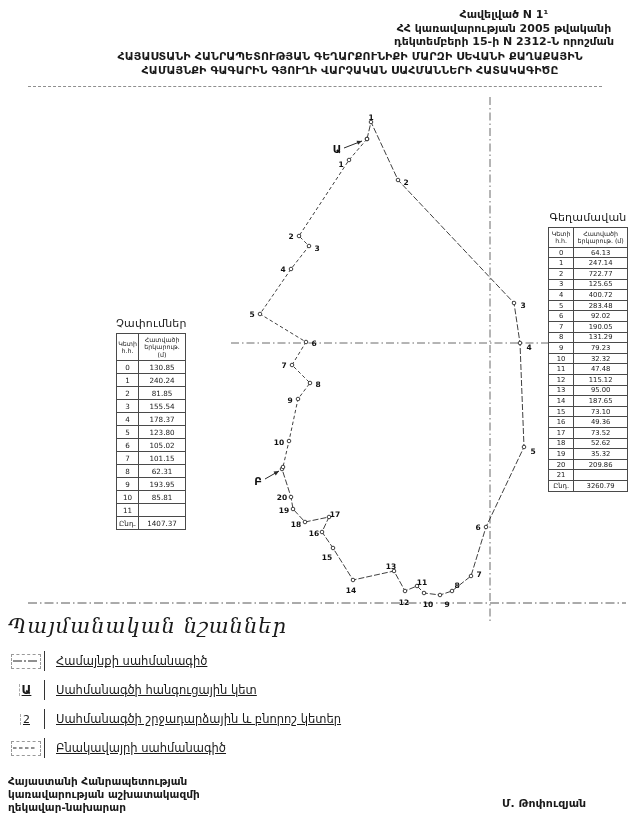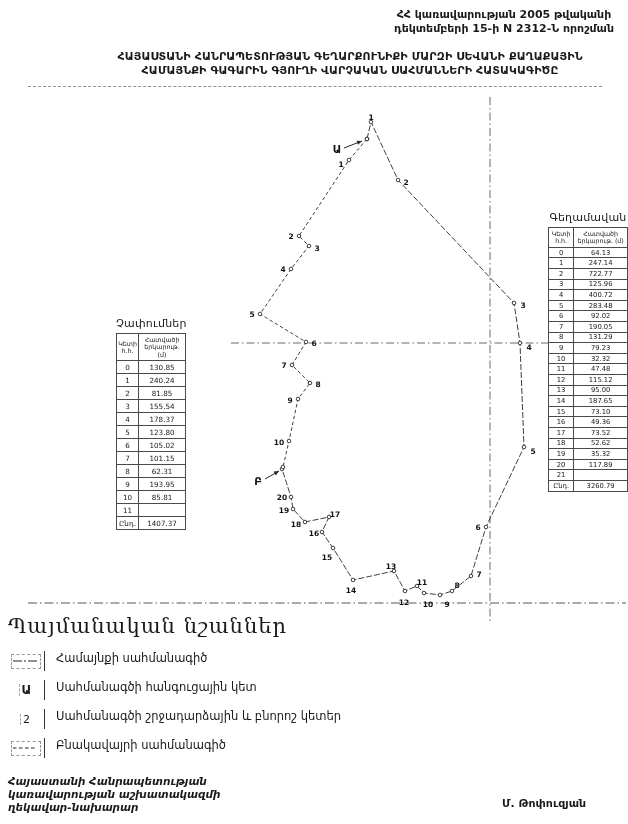--- a/index.html
+++ b/index.html
@@ -27,38 +27,39 @@
   .mtable th{font-size:6.3px;line-height:1.18;padding:2px 1px;}
   .mtable col.c1{width:32%;}
   .mtable col.c2{width:68%;}
   #settlement-table td{font-size:7.2px;padding:1.5px 0;}
   #community-table td{font-size:6.8px;padding:0.8px 0;}
   .mtable tr.total-row td{padding:3px 0;font-size:7.2px;text-align:center;}
 
   .legend{position:absolute;left:8px;top:614px;z-index:2;}
   .legend-title{
     font-family:"DejaVu Serif","DejaVu Sans",serif;font-size:21px;
-    margin:0 0 13px 0;font-weight:500;letter-spacing:1px;
-  }
-  .legend-item{display:flex;align-items:flex-start;height:20px;margin-bottom:9px;}
+    margin:0 0 13px 0;font-weight:500;letter-spacing:1px;font-style:italic;
+  }
+  .legend-item{display:flex;align-items:center;height:20px;margin-bottom:9px;text-decoration:underline;}
   .symbol-cell{
     width:36px;height:20px;display:flex;align-items:center;justify-content:center;
     border-right:1.3px solid #333;margin-right:11px;flex:0 0 36px;
   }
   .sym-box{width:28px;height:13px;border:1px dashed #999;display:flex;align-items:center;}
   .sym-letter{font-size:12px;font-weight:bold;line-height:1;padding:0 2px;border-left:1px dashed #aaa;}
   .legend-label{font-size:11.5px;}
 
-  .footer-left{position:absolute;left:8px;top:775px;font-weight:bold;font-size:10.5px;line-height:13px;z-index:2;font-style:italic;}
+  .footer-left{position:absolute;left:8px;top:775px;font-weight:bold;font-size:10.5px;line-height:13px;z-index:2;}
   .signature{position:absolute;left:502px;top:797px;font-weight:bold;font-size:11px;z-index:2;}
 </style>
 </head>
 <body>
 
 <div class="header-block">
+  <div>Հավելված N 1¹</div>
   <div>ՀՀ կառավարության 2005 թվականի</div>
   <div>դեկտեմբերի 15-ի N 2312-Ն որոշման</div>
 </div>
 
 <div class="main-title">
   <div>ՀԱՅԱՍՏԱՆԻ ՀԱՆՐԱՊԵՏՈՒԹՅԱՆ ԳԵՂԱՐՔՈՒՆԻՔԻ ՄԱՐԶԻ ՍԵՎԱՆԻ ՔԱՂԱՔԱՅԻՆ</div>
   <div>ՀԱՄԱՅՆՔԻ ԳԱԳԱՐԻՆ ԳՅՈՒՂԻ ՎԱՐՉԱԿԱՆ ՍԱՀՄԱՆՆԵՐԻ ՀԱՏԱԿԱԳԻԾԸ</div>
 </div>
 <div class="title-rule"></div>
 
@@ -231,21 +232,21 @@
         <tr>
           <td>1</td>
           <td>247.14</td>
         </tr>
         <tr>
           <td>2</td>
           <td>722.77</td>
         </tr>
         <tr>
           <td>3</td>
-          <td>125.96</td>
+          <td>125.65</td>
         </tr>
         <tr>
           <td>4</td>
           <td>400.72</td>
         </tr>
         <tr>
           <td>5</td>
           <td>283.48</td>
         </tr>
         <tr>
@@ -299,21 +300,21 @@
         <tr>
           <td>18</td>
           <td>52.62</td>
         </tr>
         <tr>
           <td>19</td>
           <td>35.32</td>
         </tr>
         <tr>
           <td>20</td>
-          <td>117.89</td>
+          <td>209.86</td>
         </tr>
         <tr>
           <td>21</td>
           <td></td>
         </tr>
         <tr class="total-row">
           <td>Ընդ.</td>
           <td>3260.79</td>
         </tr>
       </tbody>

